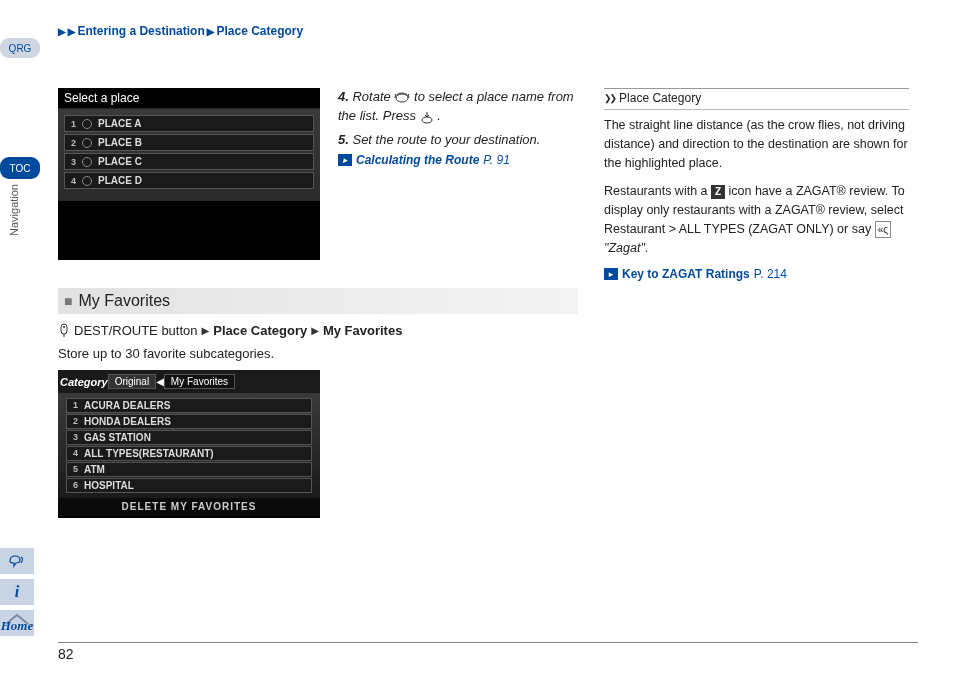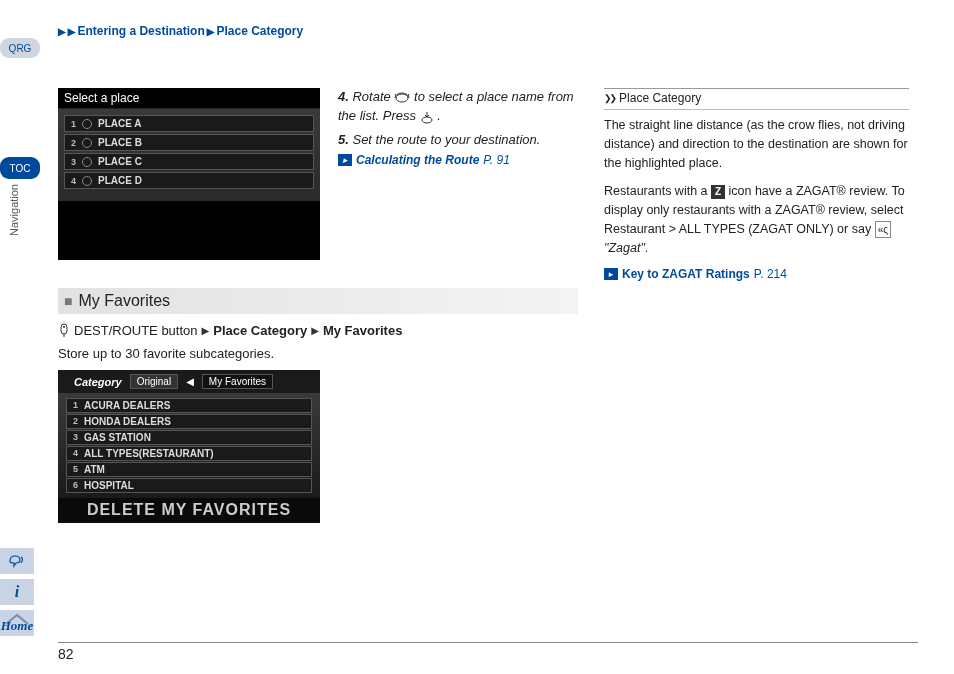--- a/index.html
+++ b/index.html
@@ -139,39 +139,39 @@
     position:absolute; left:0; top:258px; font-size:13px;
   }
 
   
   .screen2 {
     position: absolute; left: 0; top: 282px;
     width: 262px; height: 148px;
     background: #000; color: #fff;
   }
   .screen2 .tabbar {
-    display:flex; align-items:center; gap:8px; font-size:11px; padding:4px 16px;
+    display:flex; align-items:center; font-size:11px; padding:4px 2px;
     background:#1a1a1a;
   }
   .screen2 .tabbar .lbl { font-weight:bold; font-style:italic; }
   .screen2 .tabbar .tab { background:#333; padding:1px 6px; font-size:10px; border:1px solid #555;}
   .screen2 .tabbar .tab.active { background:#111; color:#fff; }
   .screen2 .tabbar .arrow { font-size:10px;}
   .screen2 .list2 {
     background: linear-gradient(#3a3a3a,#1a1a1a);
     padding: 4px 8px;
   }
   .screen2 .row {
     background:#1a1a1a; border:1px solid #555; margin:1px 0;
     font-size:10px; font-weight:bold; padding:1px 6px;
     color:#ddd; display:flex; gap:6px;
   }
   .screen2 .row .num { font-size:9px; color:#bbb;}
   .screen2 .footer {
-    text-align:center; font-size:16px; font-weight:bold; letter-spacing:1px;
+    text-align:center; font-size:10px; font-weight:bold; letter-spacing:1px;
     padding: 3px 0 4px; background:#0a0a0a; color:#ccc;
   }
 
   
   .right-title {
     border-top: 1px solid #999;
     padding-top: 2px;
     font-size: 12px;
     display:flex; align-items:center; gap:4px;
   }

